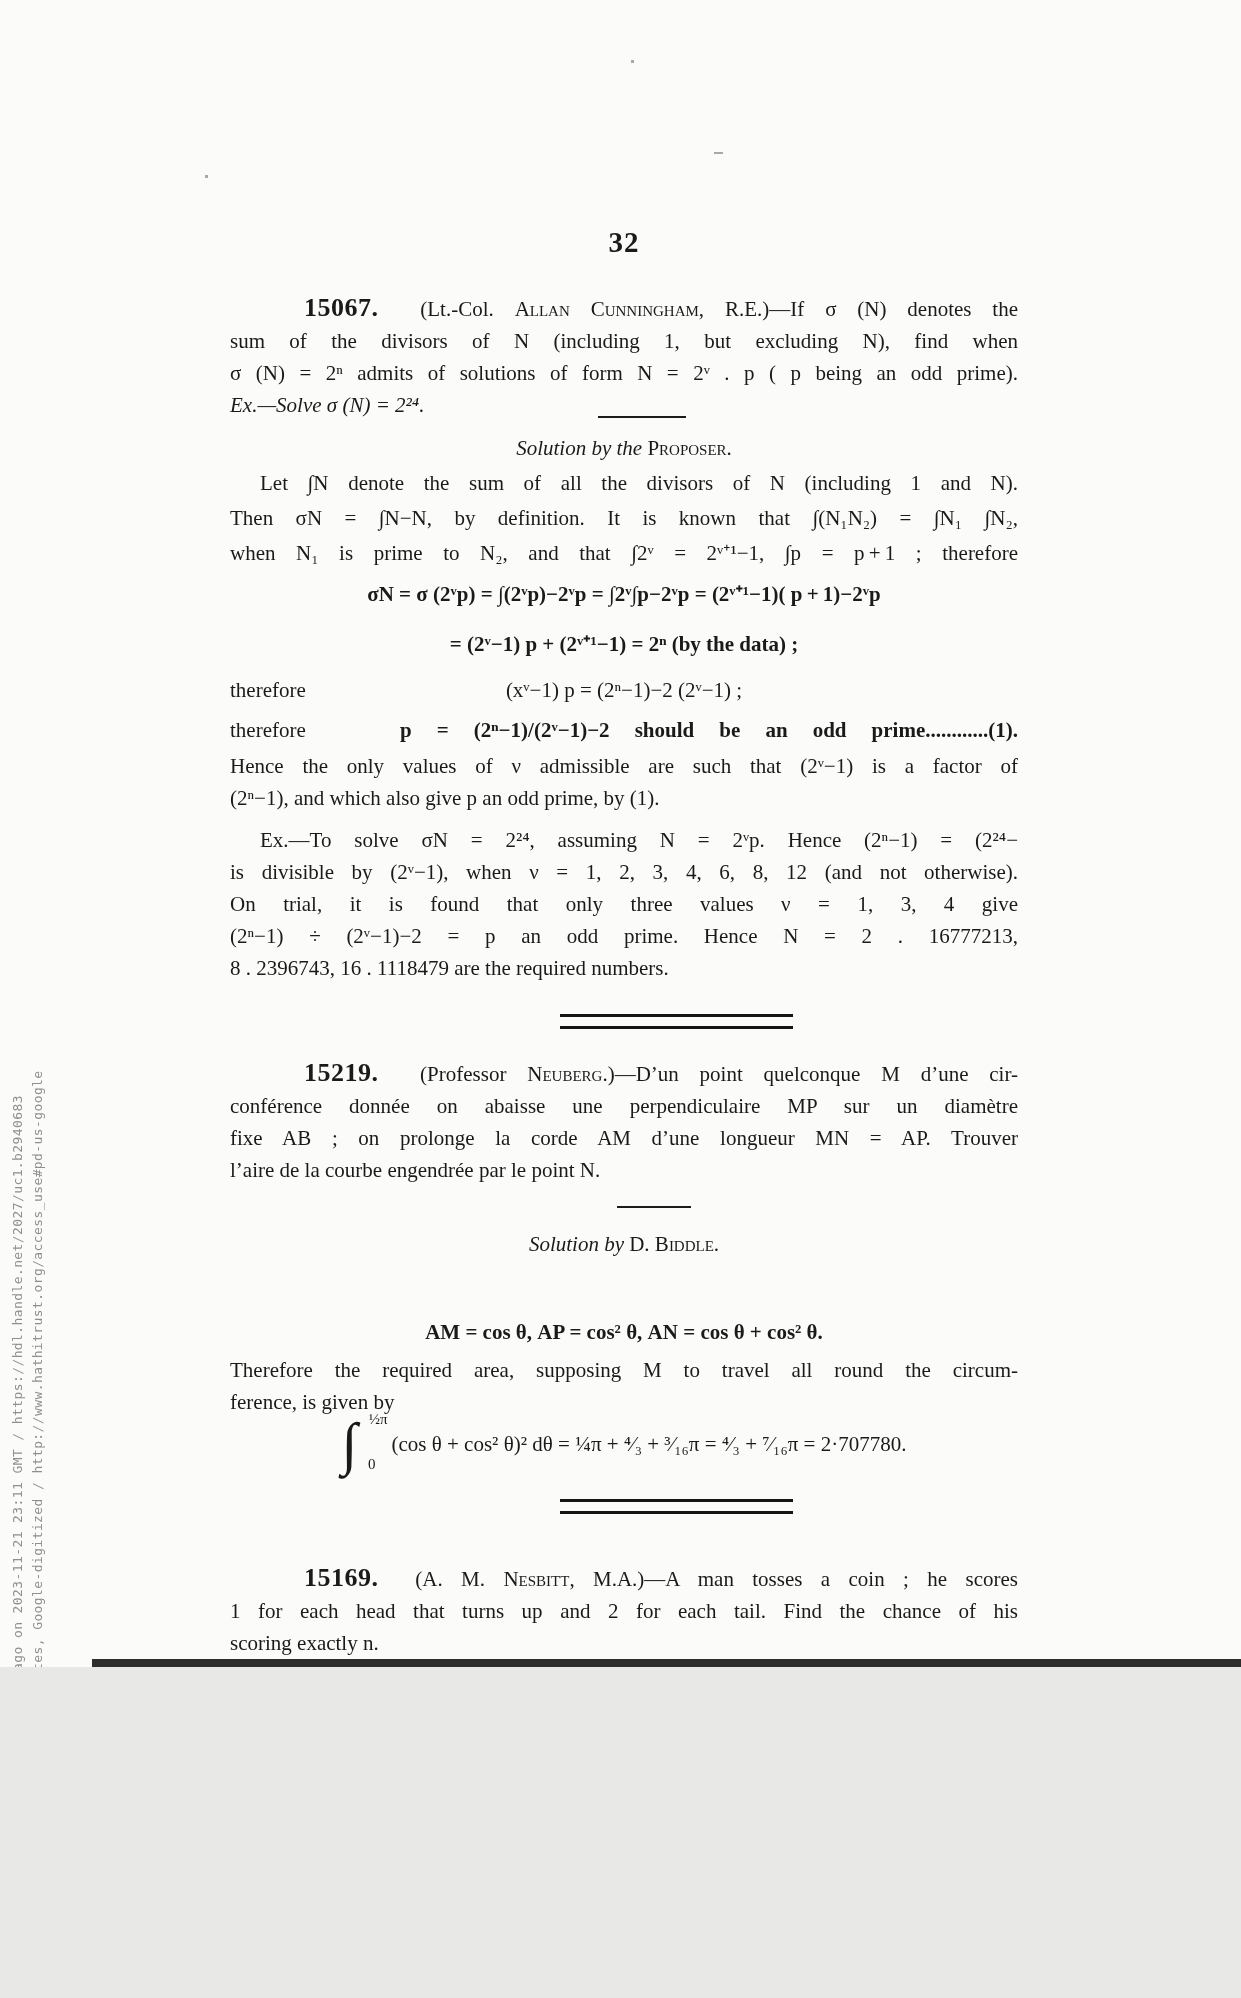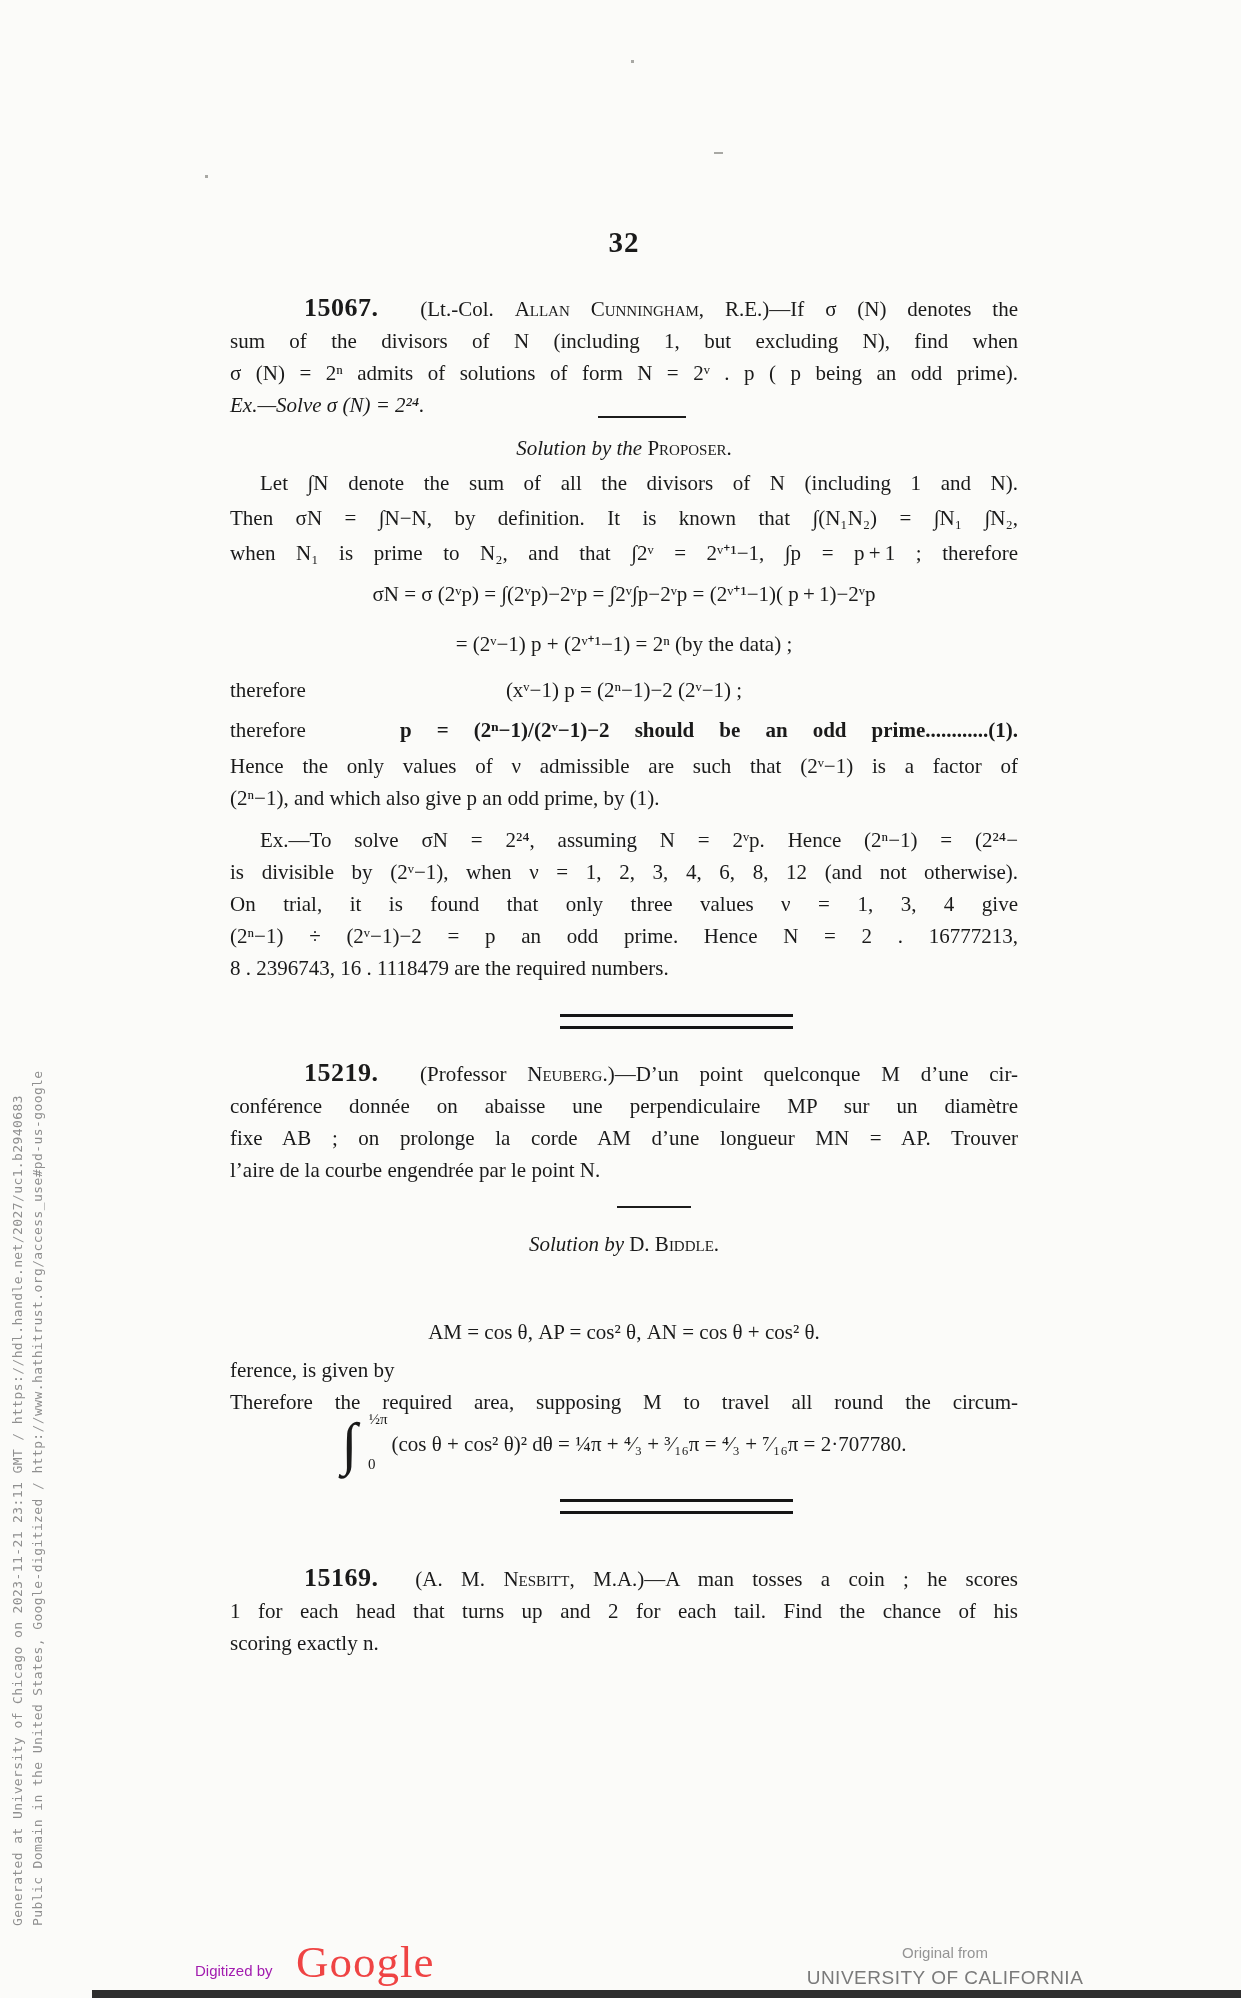--- a/index.html
+++ b/index.html
@@ -1,29 +1,29 @@
 <!DOCTYPE html>
 <html><head>
 <meta charset="utf-8">
 <style>
   html,body{margin:0;padding:0;background:#e8e8e6;}
   .page{
     position:relative;
-    width:1241px;height:1998px;
+    width:1241px;height:1667px;
     background:#fbfbf9;
     font-family:"Liberation Serif", serif;
     color:#1a1a1a;
     overflow:hidden;
   }
   .col{position:absolute;left:230px;width:788px;}
   .abs{position:absolute;}
   .line{font-size:21px;line-height:32px;}
   .lh35 .line{line-height:35px;}
   .j{text-align:justify;text-align-last:justify;}
-  .center{text-align:center;}
+  .center{text-align:center;font-weight:bold;}
   .ind-lg{text-indent:74px;}
   .ind-sm{text-indent:30px;}
   .pnum{font-weight:bold;font-size:26px;letter-spacing:.5px;}
   .sc{font-variant:small-caps;}
   .ital{font-style:italic;}
   .pageno{font-size:29px;font-weight:bold;text-align:center;letter-spacing:1px;}
   .sol-head{font-size:21px;text-align:center;}
   .rule-short{border-top:2px solid #1c1c1c;}
   .rule-double{height:9px;border-top:3px solid #151515;border-bottom:3px solid #151515;}
   .t-line{position:relative;}
@@ -126,22 +126,22 @@
   <div class="abs rule-short" style="left:617px;top:1206px;width:74px;"></div>
 
   <div class="col sol-head" style="top:1232px;">
     <span class="ital">Solution by </span><span class="sc">D. Biddle.</span>
   </div>
 
 
   <div class="col line center" style="top:1316px;">AM = cos θ,   AP = cos² θ,   AN = cos θ + cos² θ.</div>
 
   <div class="col" style="top:1354px;">
+    <div class="line j">Therefore the required area, supposing M to travel all round the circum-</div>
     <div class="line">ference, is given by</div>
-    <div class="line j">Therefore the required area, supposing M to travel all round the circum-</div>
   </div>
 
   <div class="col disp" style="top:1408px;height:72px;">
     <span class="int">
       <span class="int-sup">½π</span>
       <span class="int-sym">∫</span>
       <span class="int-sub">0</span>
     </span>
     <span>(cos θ + cos² θ)² dθ  =  ¼π + ⁴⁄₃ + ³⁄₁₆π  =  ⁴⁄₃ + ⁷⁄₁₆π  =  2·707780.</span>
   </div>

